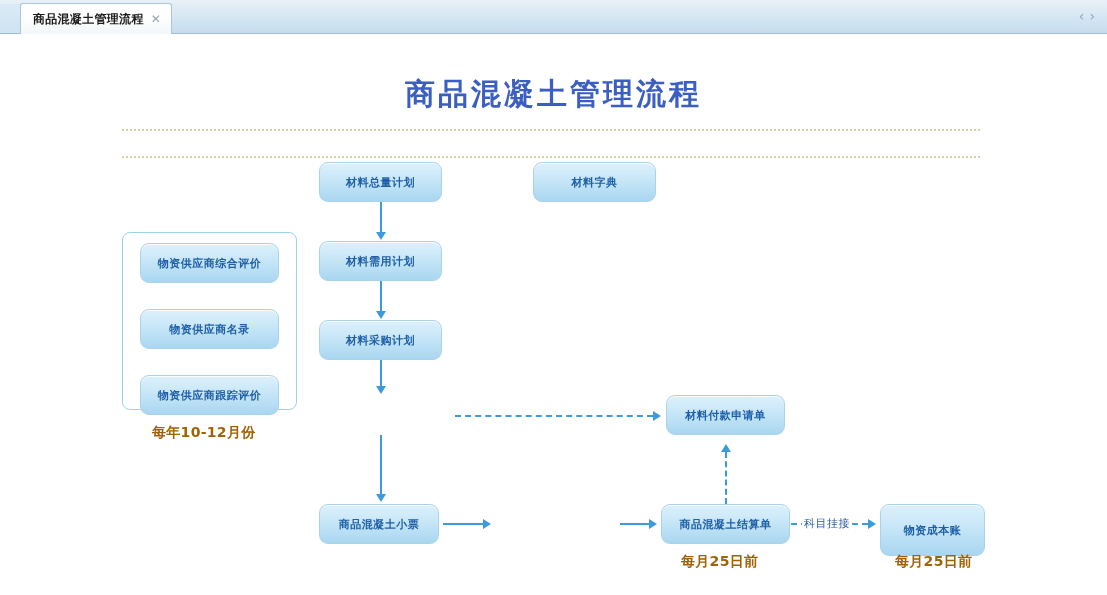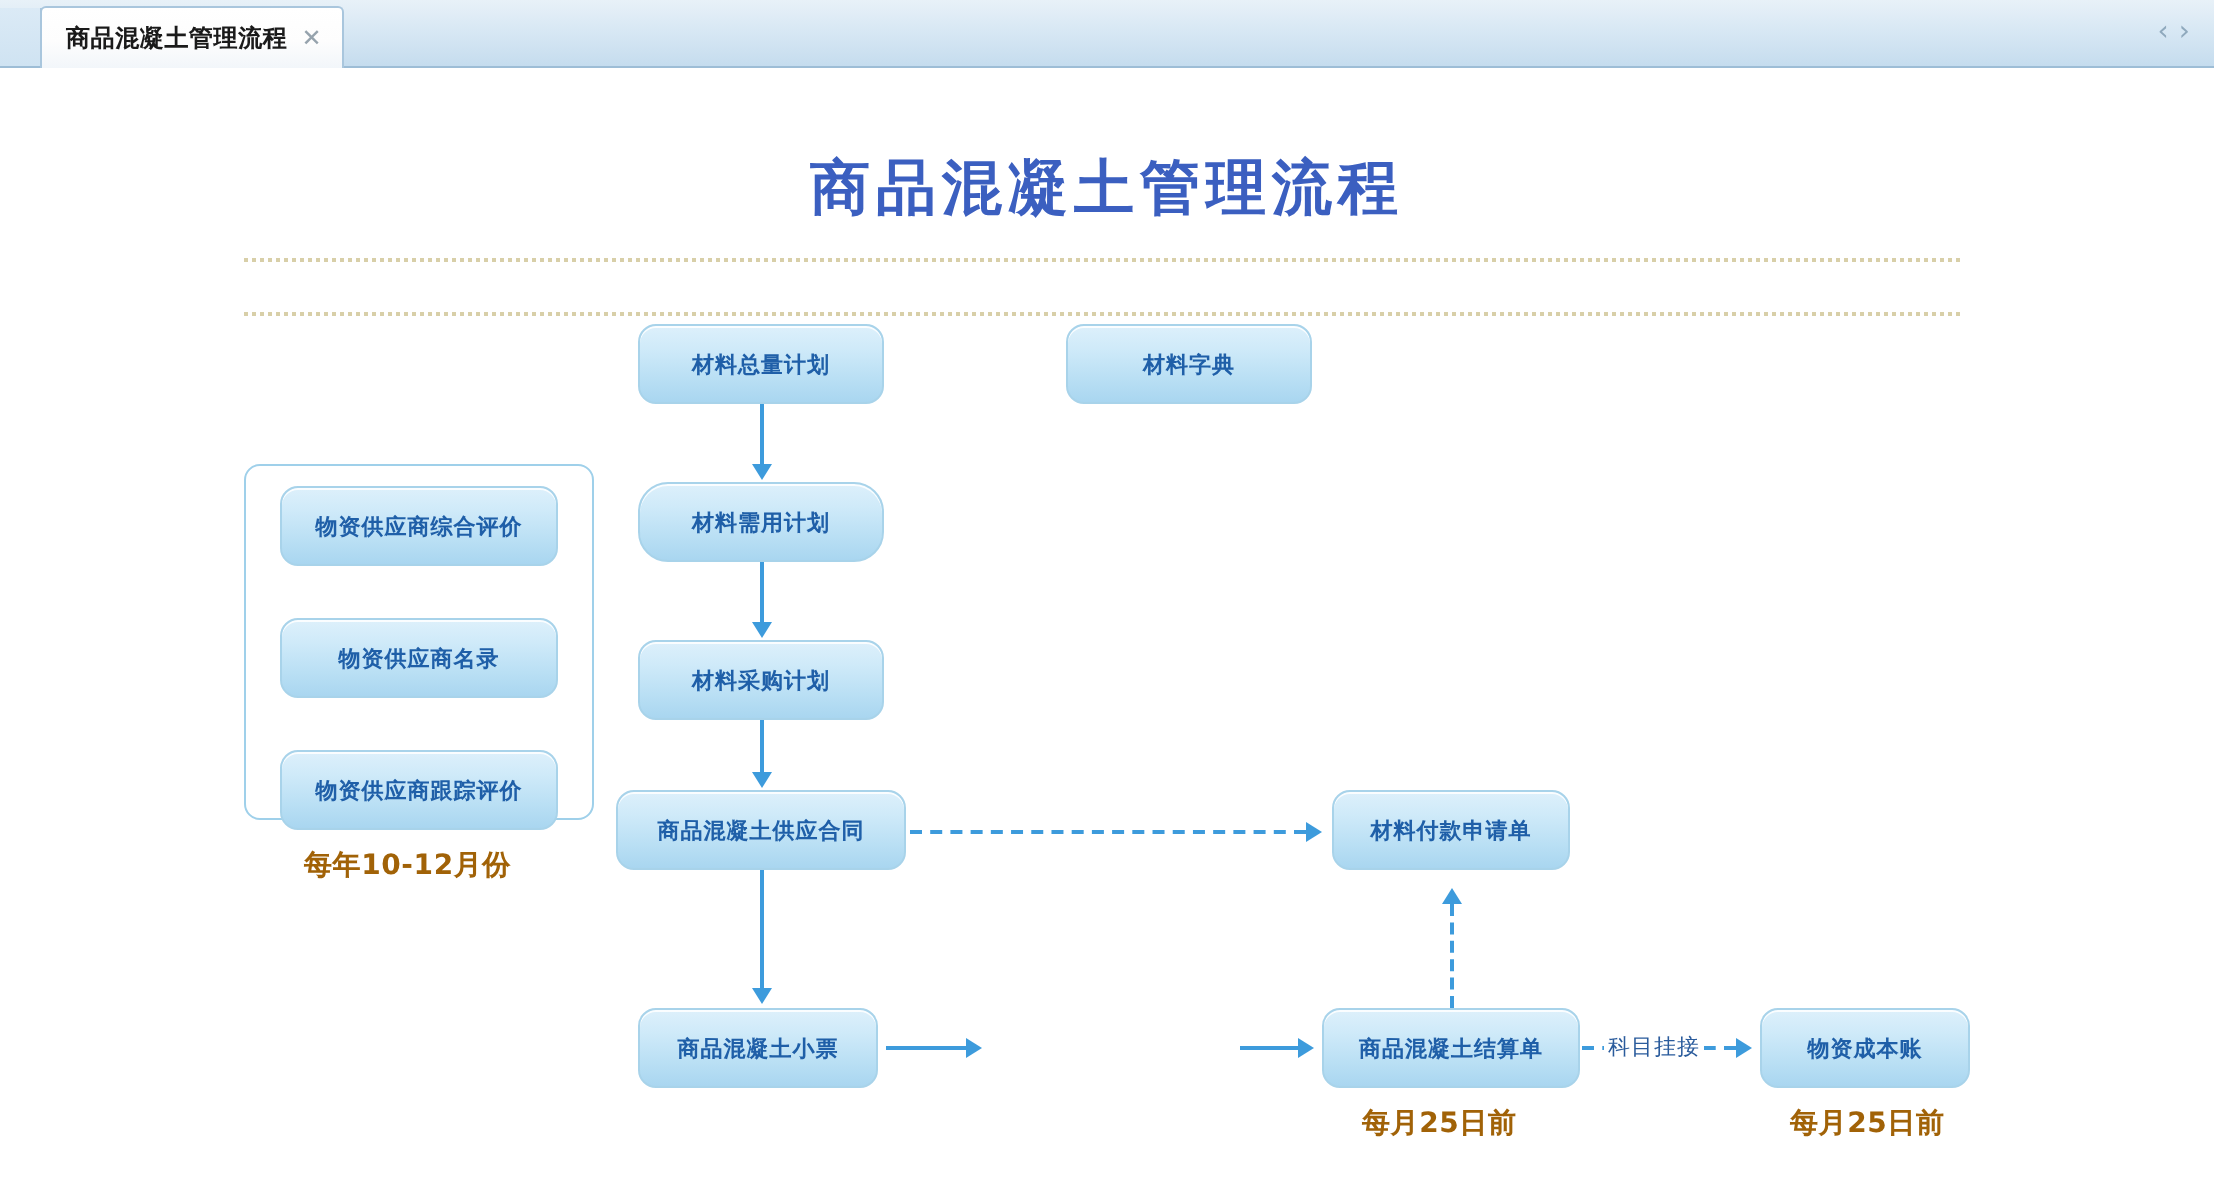--- a/index.html
+++ b/index.html
@@ -231,34 +231,33 @@
   <div class="node" style="left:140px; top:275px; width:139px; height:40px;">物资供应商名录</div>
 
   <div class="node" style="left:140px; top:341px; width:139px; height:40px;">物资供应商跟踪评价</div>
 
   <div class="red-note" style="left:152px; top:390px;">每年10-12月份</div>
 
   <div class="node" style="left:319px; top:128px; width:123px; height:40px;">材料总量计划</div>
 
   <div class="node" style="left:533px; top:128px; width:123px; height:40px;">材料字典</div>
 
-  <div class="node" style="left:319px; top:207px; width:123px; height:40px;border-radius:15px;">材料需用计划</div>
+  <div class="node" style="left:319px; top:207px; width:123px; height:40px;">材料需用计划</div>
 
   <div class="node" style="left:319px; top:286px; width:123px; height:40px;">材料采购计划</div>
 
-  <div class="node" style="left:308px; top:361px; width:145px; height:40px;">商品混凝土供应合同</div>
 
   <div class="node" style="left:319px; top:470px; width:120px; height:40px;">商品混凝土小票</div>
 
   <div class="node" style="left:666px; top:361px; width:119px; height:40px;">材料付款申请单</div>
 
 
   <div class="node" style="left:661px; top:470px; width:129px; height:40px;">商品混凝土结算单</div>
 
-  <div class="node" style="left:880px; top:470px; width:105px; height:40px;text-align:center;">物资成本账</div>
+  <div class="node" style="left:880px; top:470px; width:105px; height:52px;text-align:center;">物资成本账</div>
 
   <div class="red-note" style="left:681px; top:519px;">每月25日前</div>
 
   <div class="red-note" style="left:895px; top:519px;">每月25日前</div>
 
   <div class="v-line" style="left:380px; top:168px; height:31px;"></div>
   <div class="arrow-down" style="left:376px; top:198px;"></div>
 
   <div class="v-line" style="left:380px; top:247px; height:31px;"></div>
   <div class="arrow-down" style="left:376px; top:277px;"></div>

